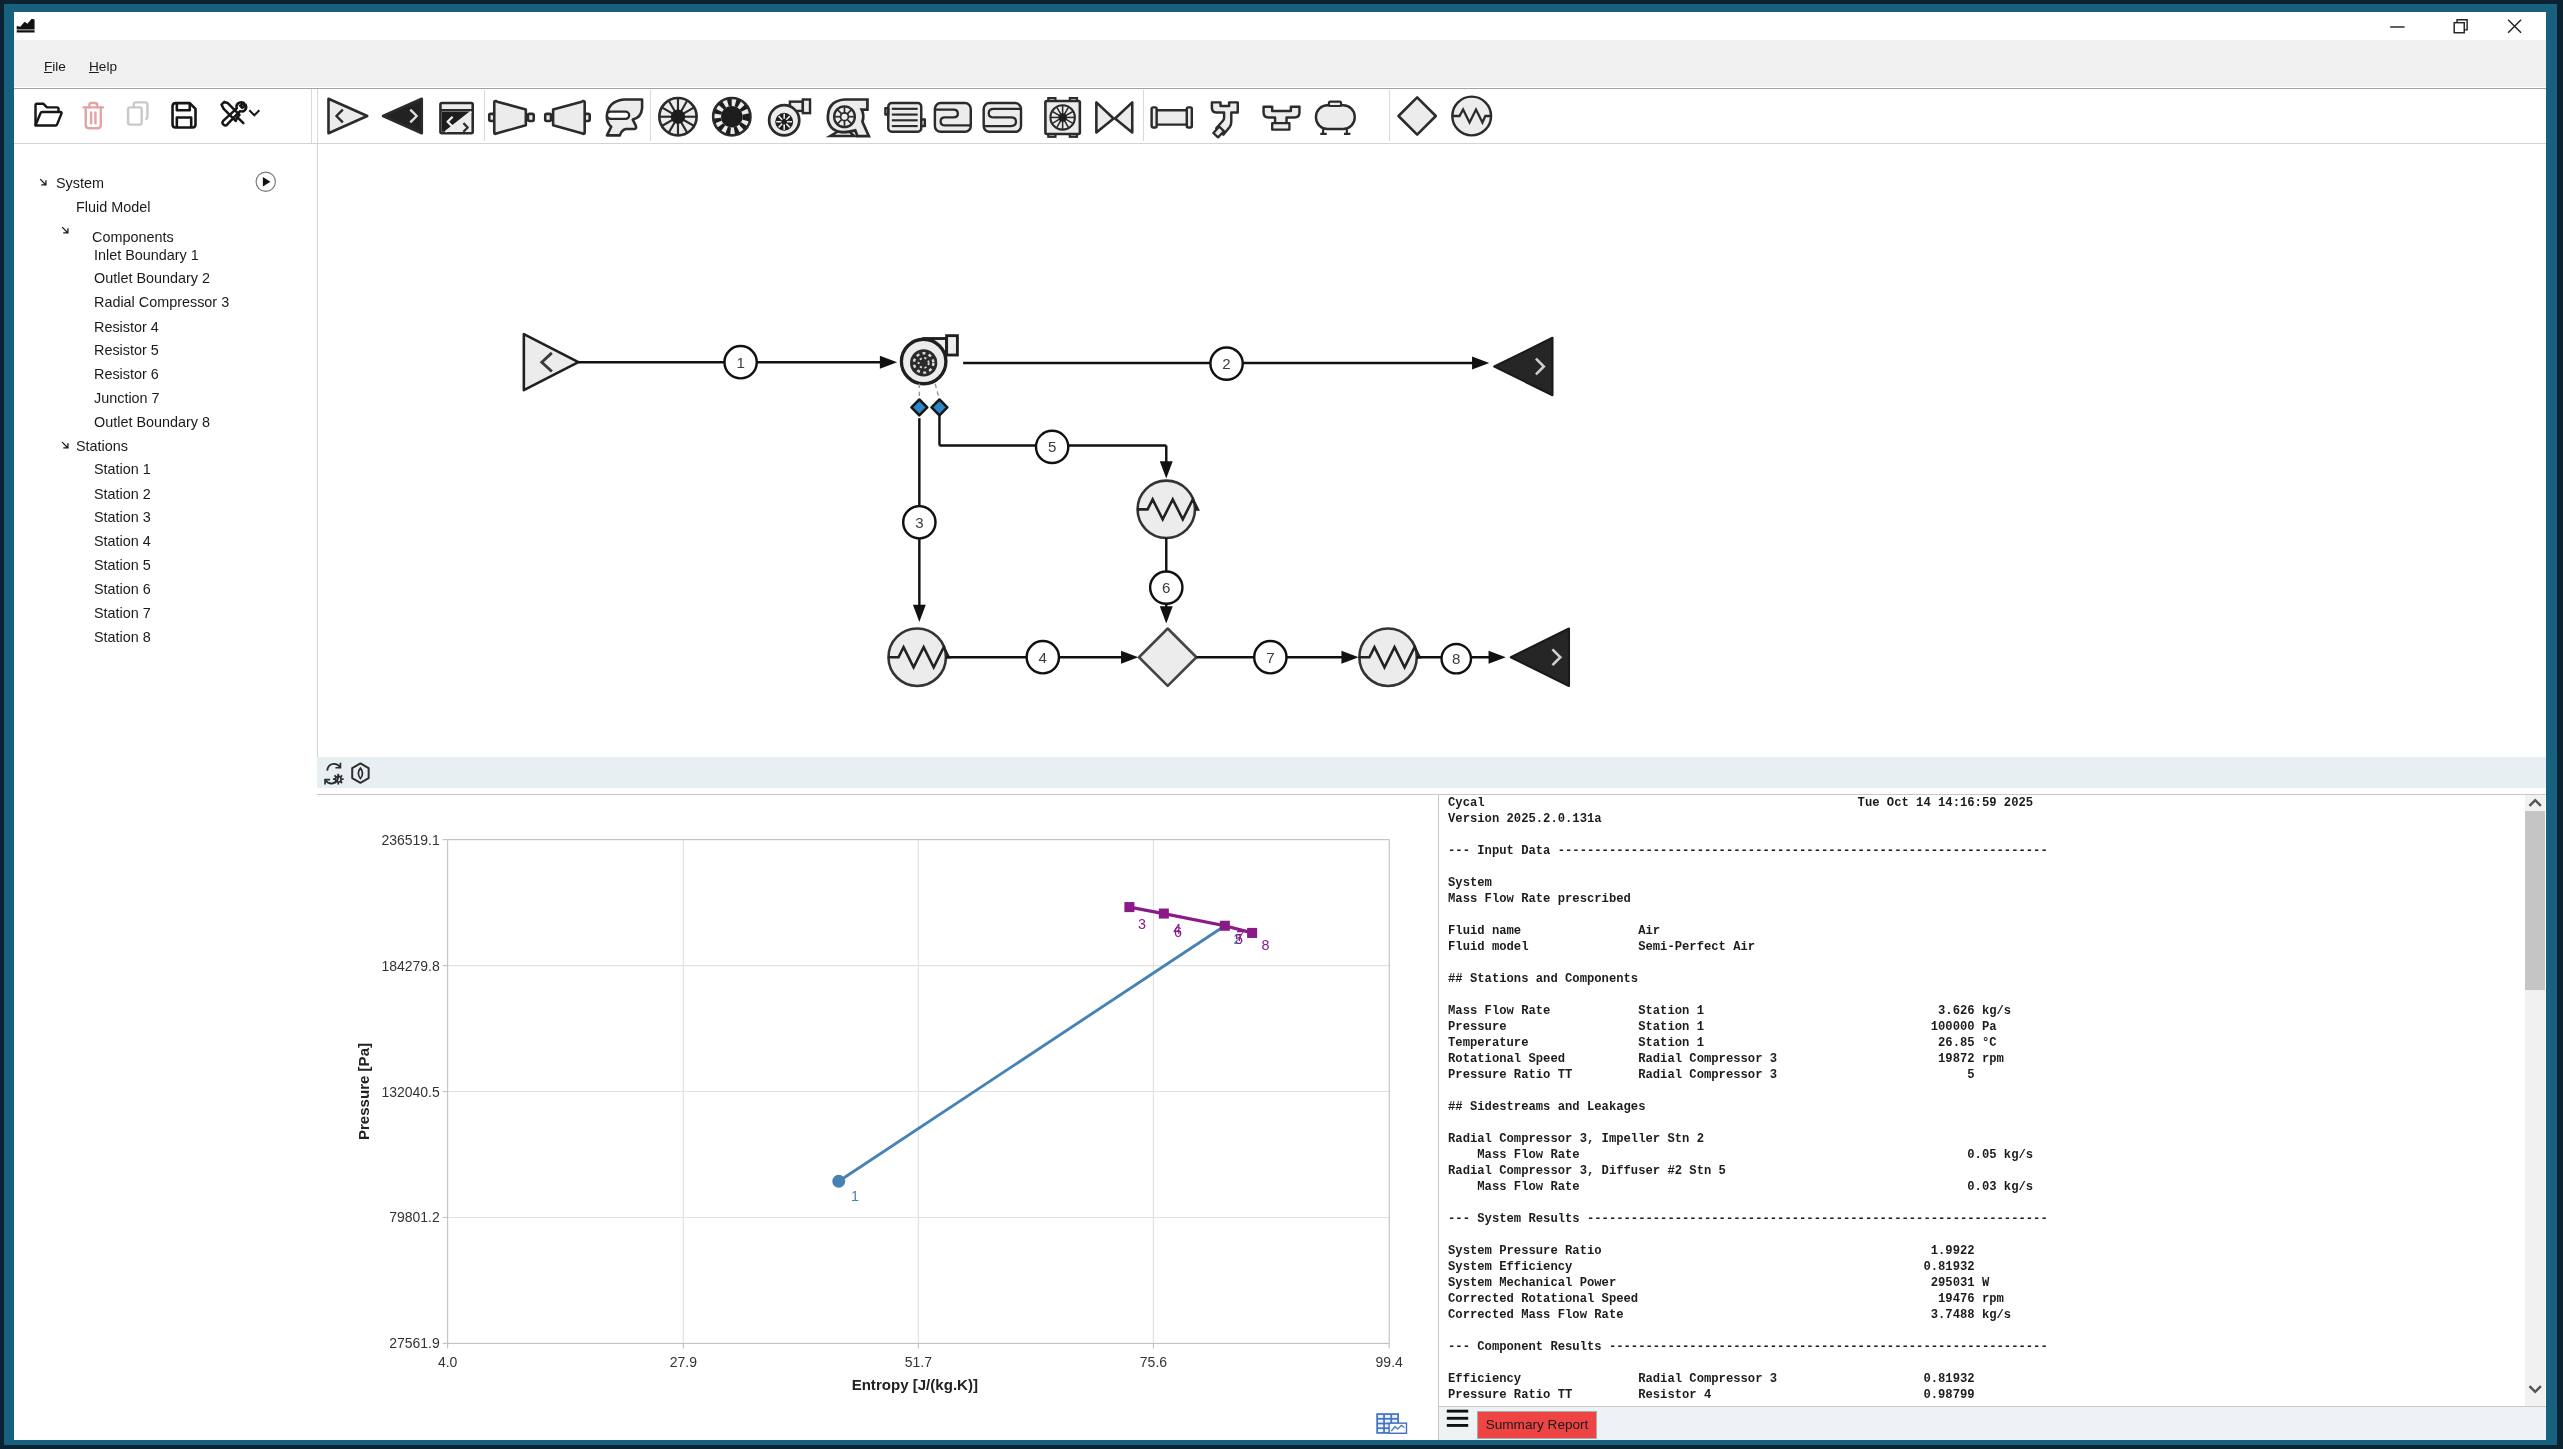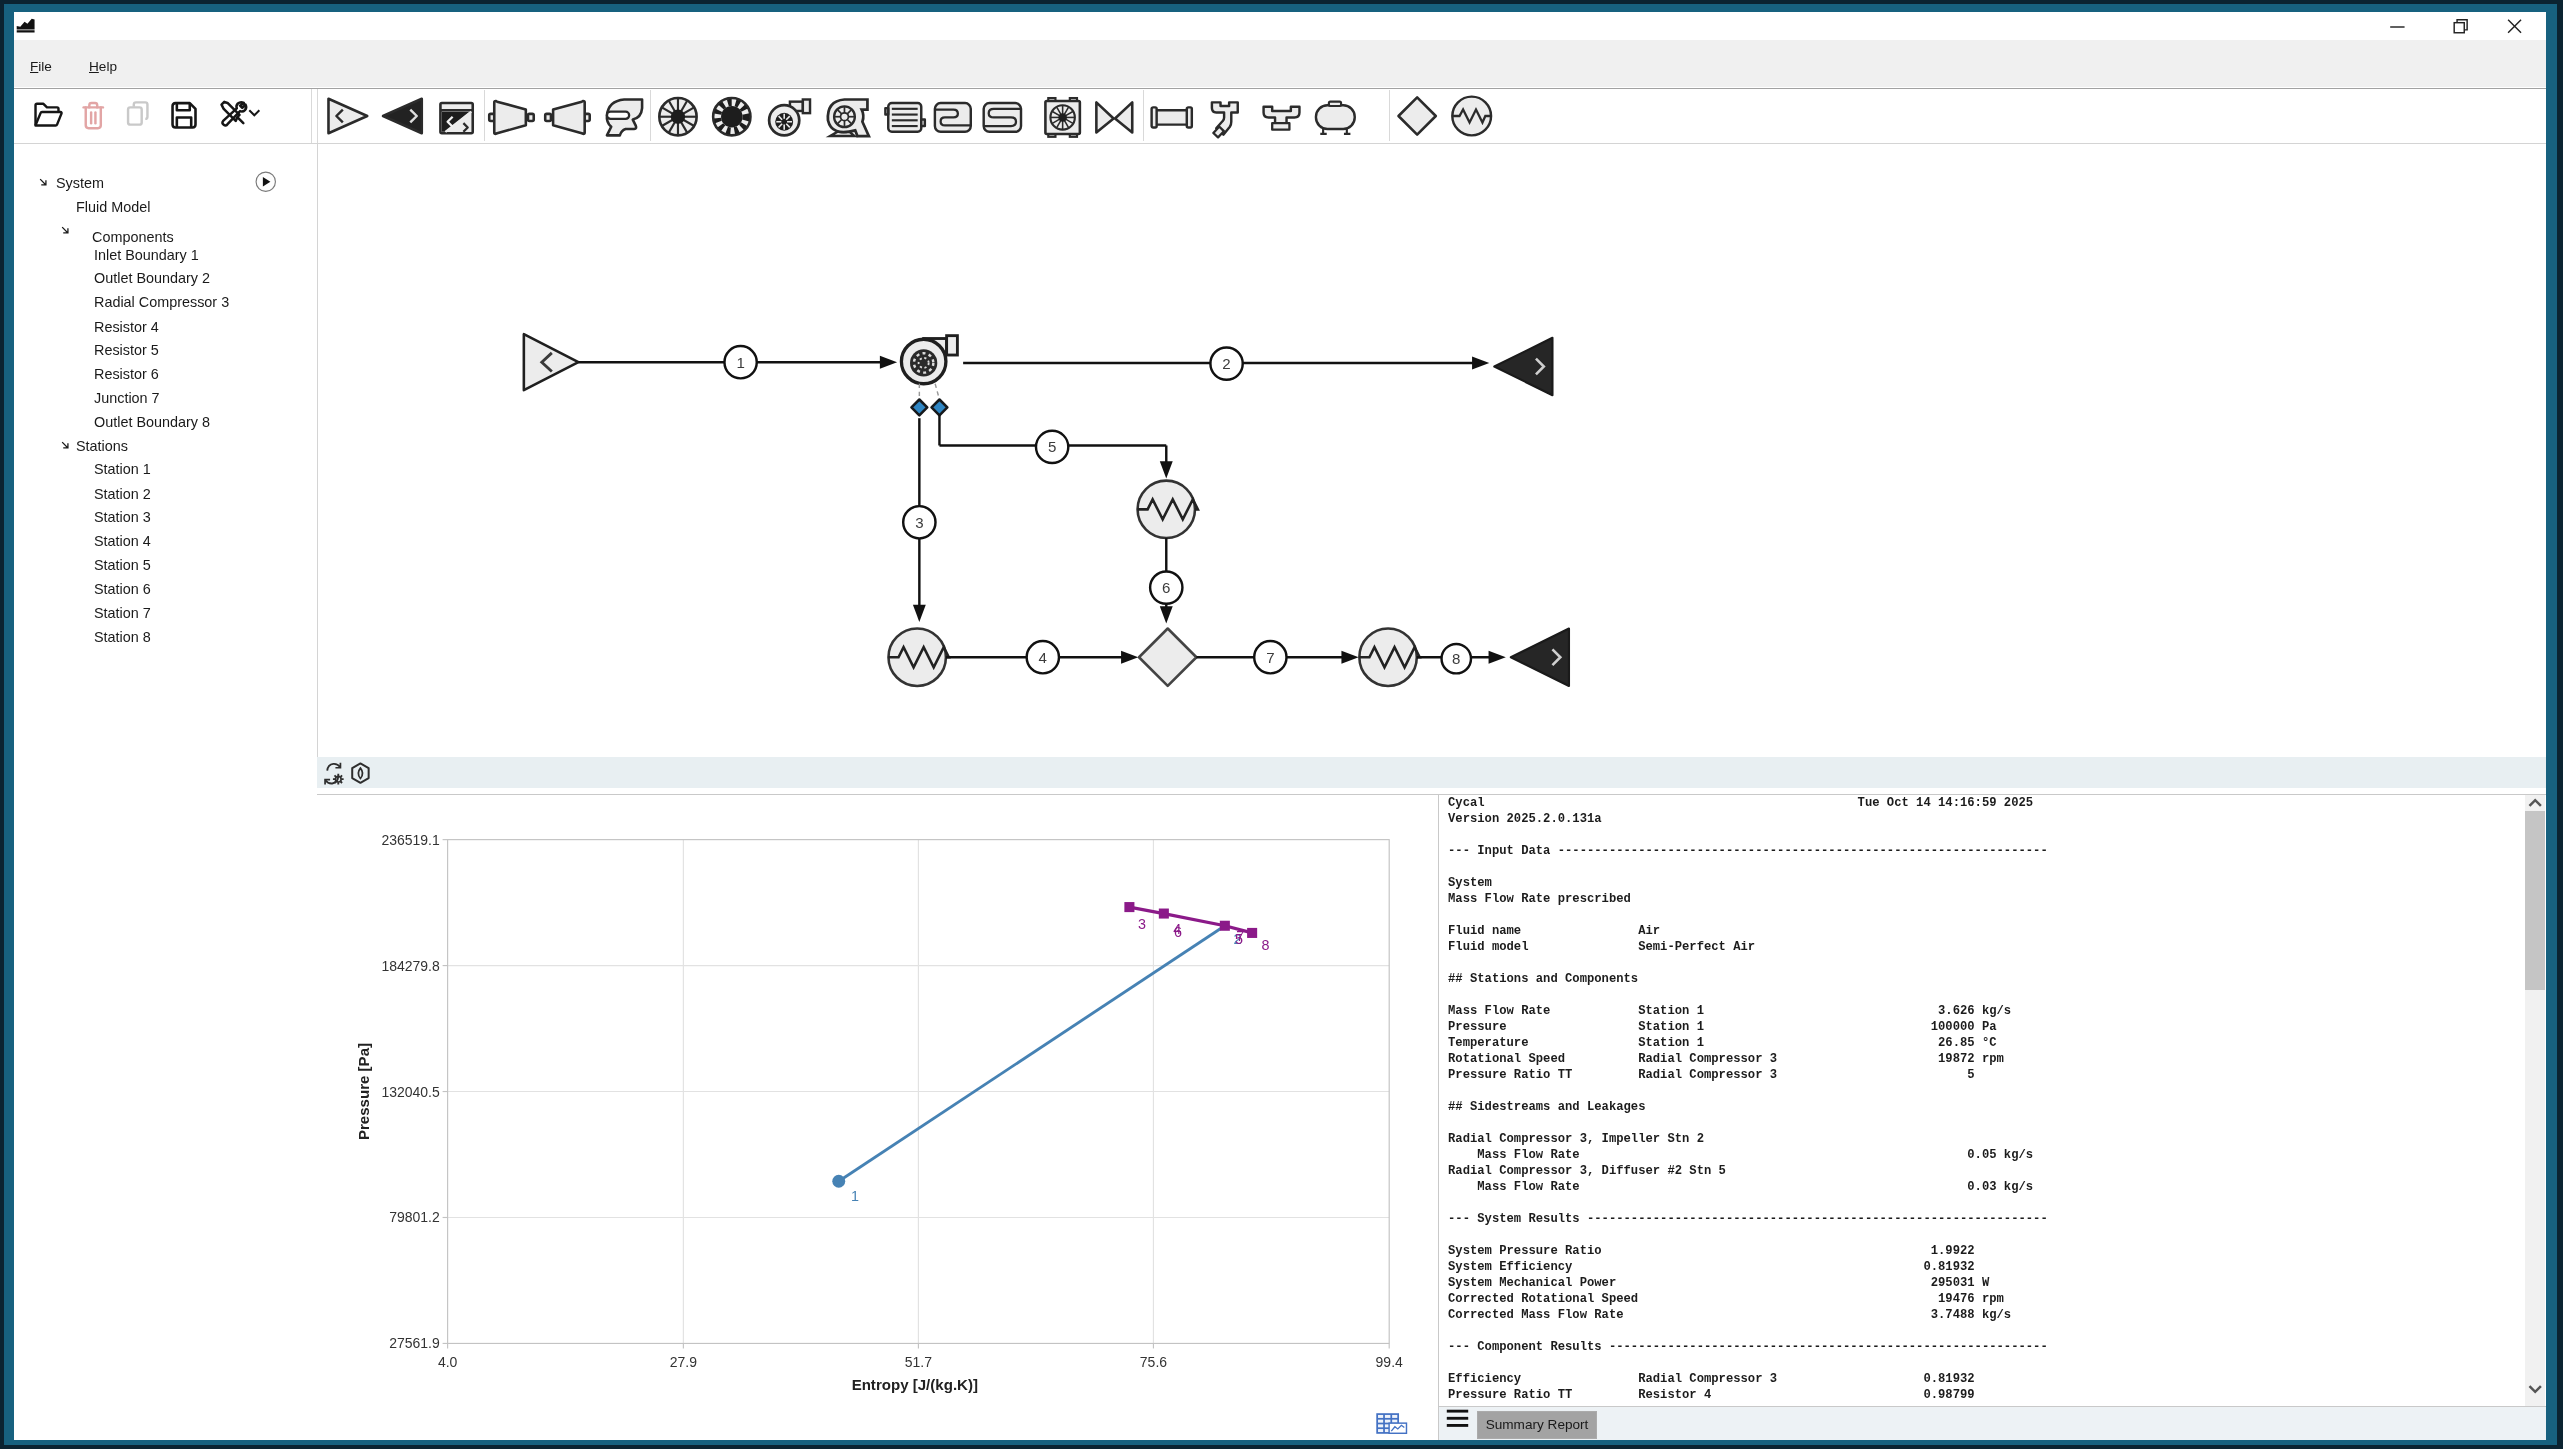--- a/index.html
+++ b/index.html
@@ -13,41 +13,41 @@
   .menuitem{top:59px;font-size:13.6px;color:#1a1a1a;}
   #toolbar{left:13.6px;top:88px;width:2532px;height:56px;background:#ffffff;border-top:1.1px solid #a2a2a2;border-bottom:0.7px solid #d4d4d4;box-sizing:border-box;}
   .vsep{width:0.7px;background:#d9d9d9;}
   #tree{left:13.6px;top:144px;width:303px;height:1296px;background:#fff;}
   .trow{font-size:14.4px;color:#1a1a1a;white-space:nowrap;height:20px;line-height:20px;}
   #strip{left:317px;top:757px;width:2229px;height:32px;background:#e8eff2;border-bottom:0.7px solid #c9c9c9;box-sizing:border-box;}
   #band{left:317px;top:788px;width:2229px;height:7.2px;background:#fff;border-bottom:0.7px solid #c9c9c9;box-sizing:border-box;}
   #reportpanel{left:1438px;top:795px;width:1108px;height:611px;background:#fff;border-left:0.7px solid #c9c9c9;box-sizing:border-box;}
   #report{left:1448px;top:795px;margin:0;font:bold 12.2px/16px "Liberation Mono",monospace;color:#1c1c1c;white-space:pre;}
   #rfooter{left:1438px;top:1406px;width:1108px;height:34px;background:#edf2f5;border-top:0.7px solid #c9c9c9;border-left:0.7px solid #c9c9c9;box-sizing:border-box;}
-  #sumbtn{left:1477px;top:1411px;width:118px;height:26px;background:#a3a3a3;border:0.7px solid #ababab;
+  #sumbtn{left:1477px;top:1411px;width:118px;height:26px;background:#ef4444;border:0.7px solid #ababab;
           font-size:13.6px;color:#1a1a1a;text-align:center;line-height:26px;}
   #vscroll{left:2525px;top:795px;width:20px;height:611px;background:#f1f1f1;}
   #vthumb{left:2525px;top:811px;width:20px;height:179px;background:#c5c5c5;}
 </style>
 </head>
 <body>
 <div class="abs" id="frame"></div>
 <div class="abs" id="app"></div>
 <div class="abs" id="titletext">Cycal</div>
 <svg class="abs" style="left:16px;top:18px" width="20" height="16" viewBox="0 0 28 22">
   <path d="M1 16 L1 11 L6 12 L12 5 L16 8 L22 1 L26 2 L26 16 Z M1 17 L26 17 L26 20 L1 20 Z" fill="#111"></path>
 </svg>
 <svg class="abs" style="left:2383px;top:18.7px" width="151" height="16" viewBox="0 0 210 22">
   <line x1="10" y1="11" x2="30" y2="11" stroke="#222" stroke-width="2"></line>
   <rect x="99" y="5" width="14" height="14" fill="none" stroke="#222" stroke-width="2"></rect>
   <path d="M103 5 L103 1 L117 1 L117 15 L113 15" fill="none" stroke="#222" stroke-width="2"></path>
   <path d="M174 1 L192 19 M192 1 L174 19" fill="none" stroke="#222" stroke-width="2"></path>
 </svg>
 <div class="abs" id="menubar"></div>
-<div class="abs menuitem" style="left:30px;"><span style="text-decoration:underline">F</span>ile</div>
+<div class="abs menuitem" style="left:44px;"><span style="text-decoration:underline">F</span>ile</div>
 <div class="abs menuitem" style="left:89px;"><span style="text-decoration:underline">H</span>elp</div>
 <div class="abs" id="toolbar"></div>
 <div class="abs vsep" style="left:311px;top:89px;height:54px;"></div>
 <div class="abs vsep" style="left:317px;top:89px;height:54px;"></div>
 <div class="abs vsep" style="left:484px;top:90px;height:51px;"></div>
 <div class="abs vsep" style="left:650px;top:90px;height:51px;"></div>
 <div class="abs vsep" style="left:1143px;top:90px;height:51px;"></div>
 <div class="abs vsep" style="left:1389px;top:90px;height:51px;"></div>
 <svg class="abs" id="ltools" style="left:13.6px;top:88px" width="297" height="56" viewBox="0 0 414 78">
     <g transform="translate(28,20)" fill="none" stroke="#161616" stroke-width="3.4" stroke-linejoin="round">

